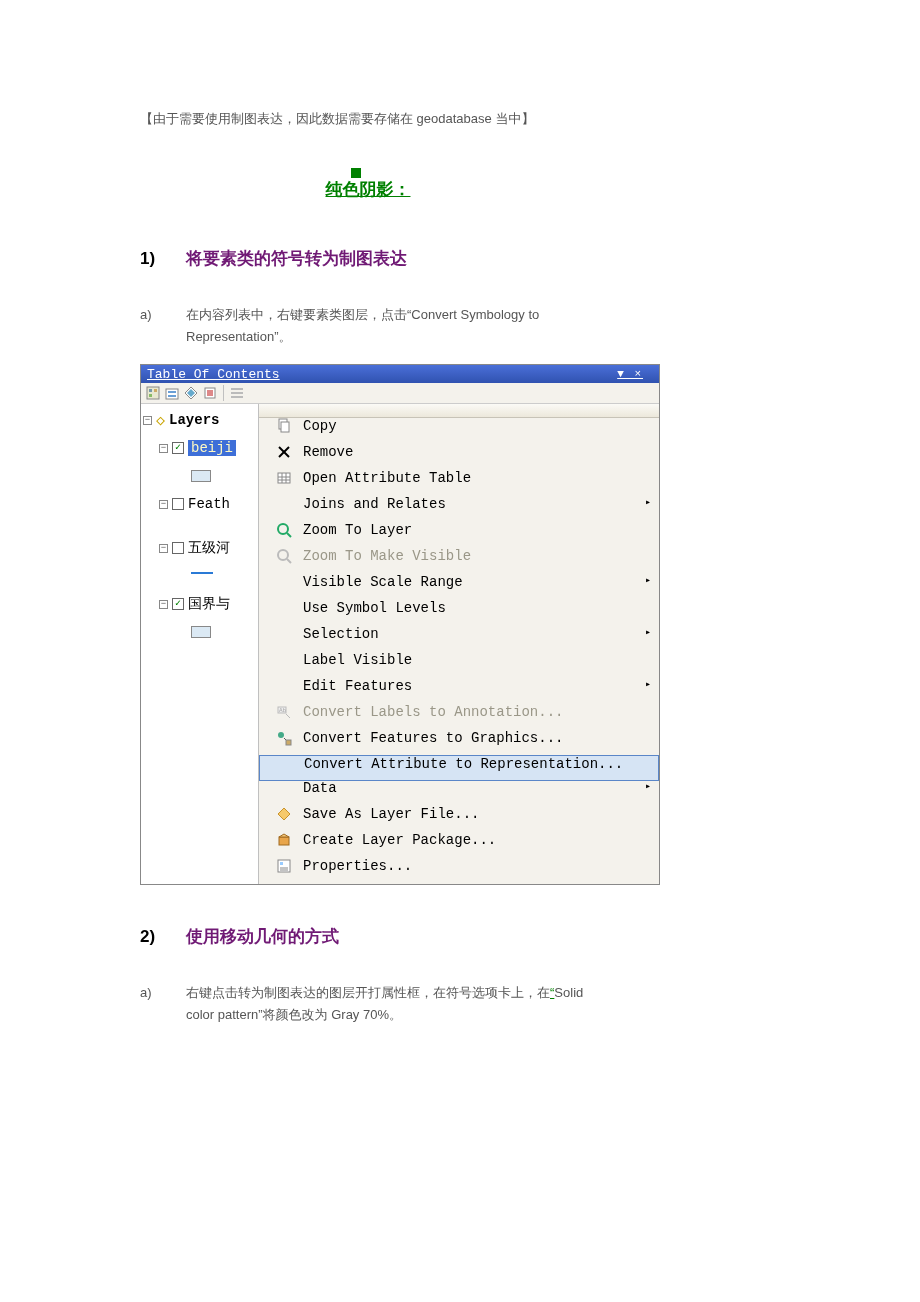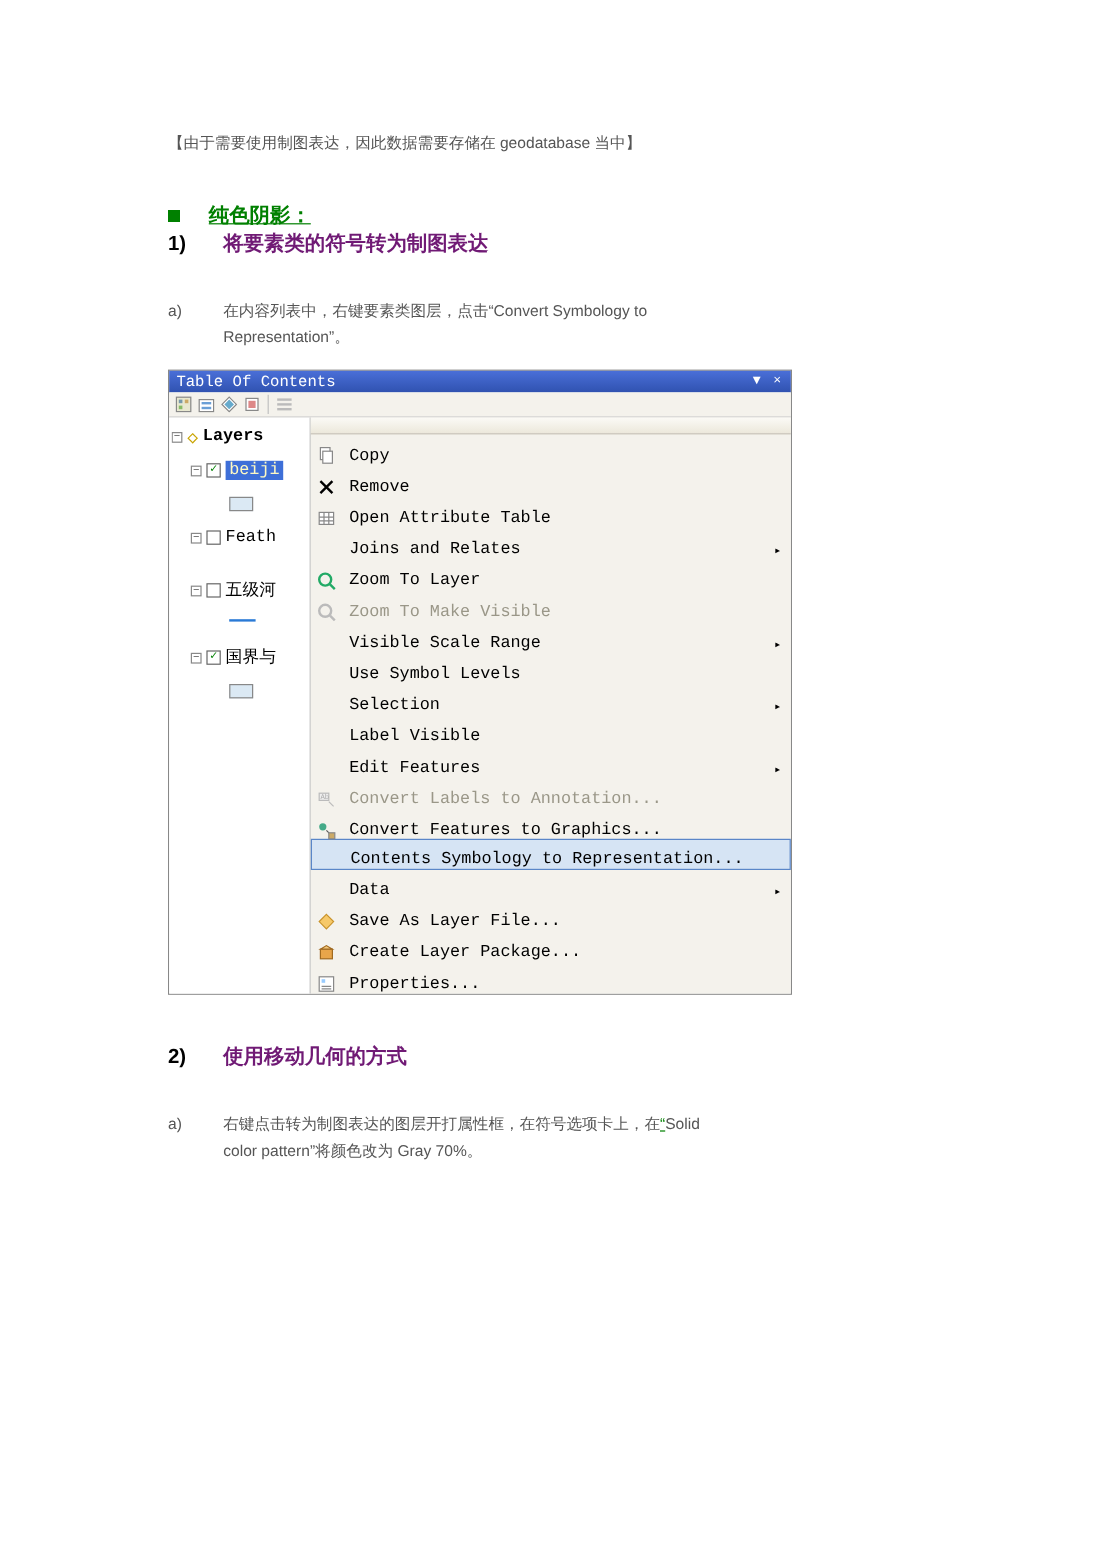--- a/index.html
+++ b/index.html
@@ -15,20 +15,22 @@
     width: 736px;
   }
   .note {
     font-size: 13px;
     color: #555;
     margin-bottom: 40px;
   }
   .section-hdr {
     display: flex;
     align-items: center;
+    margin-bottom: 46px;
+    flex-direction: column;
   }
   .bullet-sq {
     width: 10px;
     height: 10px;
     background: #008000;
     margin-right: 24px;
   }
   .section-title {
     font-size: 17px;
     font-weight: bold;
@@ -70,22 +72,23 @@
     margin-bottom: 40px;
     margin-left: 0;
   }
   .toc-titlebar {
     display: flex;
     justify-content: space-between;
     align-items: center;
     background: linear-gradient(to bottom, #4a6fd8, #3052b0);
     color: #fff;
     font-size: 13px;
-    padding: 1px 6px 1px 6px;
+    padding: 1px 16px 1px 6px;
     height: 18px;
+    text-decoration: underline;
   }
   .toc-titlebar .winbtns { font-size: 11px; letter-spacing: 2px; }
   .toc-toolbar {
     display: flex;
     align-items: center;
     gap: 3px;
     padding: 2px 4px;
     background: #f4f2ec;
     border-bottom: 1px solid #ccc;
   }
@@ -133,22 +136,22 @@
     background: #f4f2ec;
     padding-top: 14px;
     position: relative;
   }
   .ctx-top-border {
     position:absolute; top:0; left:0; right:0; height:14px;
     border-bottom:1px solid #c7c3b7;
     background: linear-gradient(to bottom,#fbfaf6,#ece8db);
   }
   .menu-row {
-    display:flex; align-items:flex-end; height:26px;
-    padding-left:0;
+    display:flex; align-items:flex-start; height:26px;
+    padding-left:12px;
   }
   .menu-iconcol {
     width:26px; display:flex; align-items:center; justify-content:center;
     font-size:14px; color:#555;
   }
   .menu-text { padding-left:6px; font-family:"Courier New",monospace; font-size:14px; color:#000; }
   .menu-disabled .menu-text { color:#9a9788; }
   .menu-arrow { margin-left:auto; padding-right:8px; color:#000; font-size:10px; }
   .menu-highlight {
     background:#d6e4f4;
@@ -365,21 +368,21 @@
                 <svg width="16" height="16">
                   <circle cx="5" cy="5" r="3" fill="#4a8"></circle>
                   <path d="M8 8 L13 13" stroke="#555"></path>
                   <rect x="10" y="10" width="5" height="5" fill="#ca6" stroke="#888"></rect>
                 </svg>
               </span>
               <span class="menu-text">Convert Features to Graphics...</span>
             </div>
             <div class="menu-row menu-highlight">
               <span class="menu-iconcol"></span>
-              <span class="menu-text">Contents Symbology to Representation...</span>
+              <span class="menu-text">Convert Attribute to Representation...</span>
             </div>
             <div class="menu-row">
               <span class="menu-iconcol"></span>
               <span class="menu-text">Data</span>
               <span class="menu-arrow">▸</span>
             </div>
             <div class="menu-row">
               <span class="menu-iconcol">
                 <svg width="16" height="16">
                   <polygon points="8,2 14,8 8,14 2,8" fill="#f6c96a" stroke="#c9932a"></polygon>

